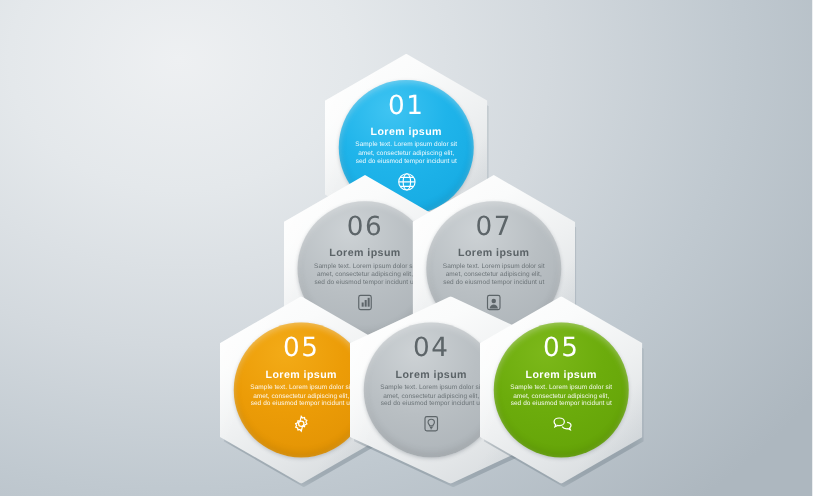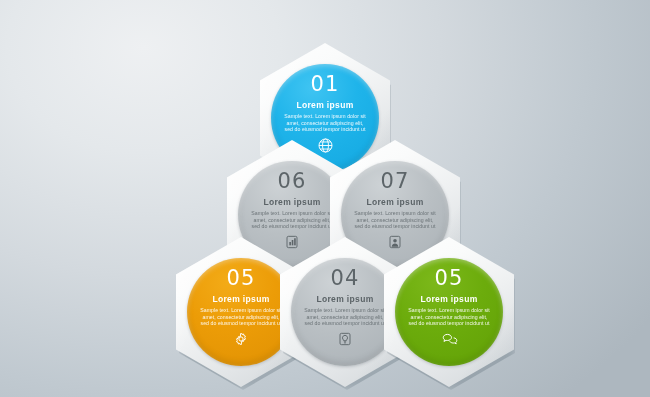--- a/index.html
+++ b/index.html
@@ -223,21 +223,21 @@
       <div class="body">Sample text. Lorem ipsum dolor sit amet, consectetur adipiscing elit, sed do eiusmod tempor incidunt ut</div>
       <div class="icon-wrap">
         <svg viewBox="0 0 24 24" width="16" height="16" fill="none" stroke="#ffffff" stroke-width="1.5">
           <path d="M12 3.2l1.5 1.9 2.4-0.6 0.5 2.4 2.3 0.9-1.1 2.2 1.1 2.2-2.3 0.9-0.5 2.4-2.4-0.6L12 20.8l-1.5-1.9-2.4 0.6-0.5-2.4-2.3-0.9 1.1-2.2-1.1-2.2 2.3-0.9 0.5-2.4 2.4 0.6z"></path>
           <circle cx="12" cy="12" r="3.2"></circle>
         </svg>
       </div>
     </div>
   </div>
 
-  <div class="hex" style="left:280px; top:237px;">
+  <div class="hex" style="left:280px; top:237px;padding-left:31px;">
     <div class="hex-shadow"></div>
     <div class="hex-plate"></div>
     <div class="hex-bevel"></div>
     <div class="disc gray">
       <div class="num">04</div>
       <div class="title">Lorem ipsum</div>
       <div class="body">Sample text. Lorem ipsum dolor sit amet, consectetur adipiscing elit, sed do eiusmod tempor incidunt ut</div>
       <div class="icon-wrap">
         <svg viewBox="0 0 24 24" width="16" height="16" fill="none" stroke="#5d6569" stroke-width="1.4">
           <rect x="4.5" y="3.5" width="15" height="17" rx="2.2"></rect>

